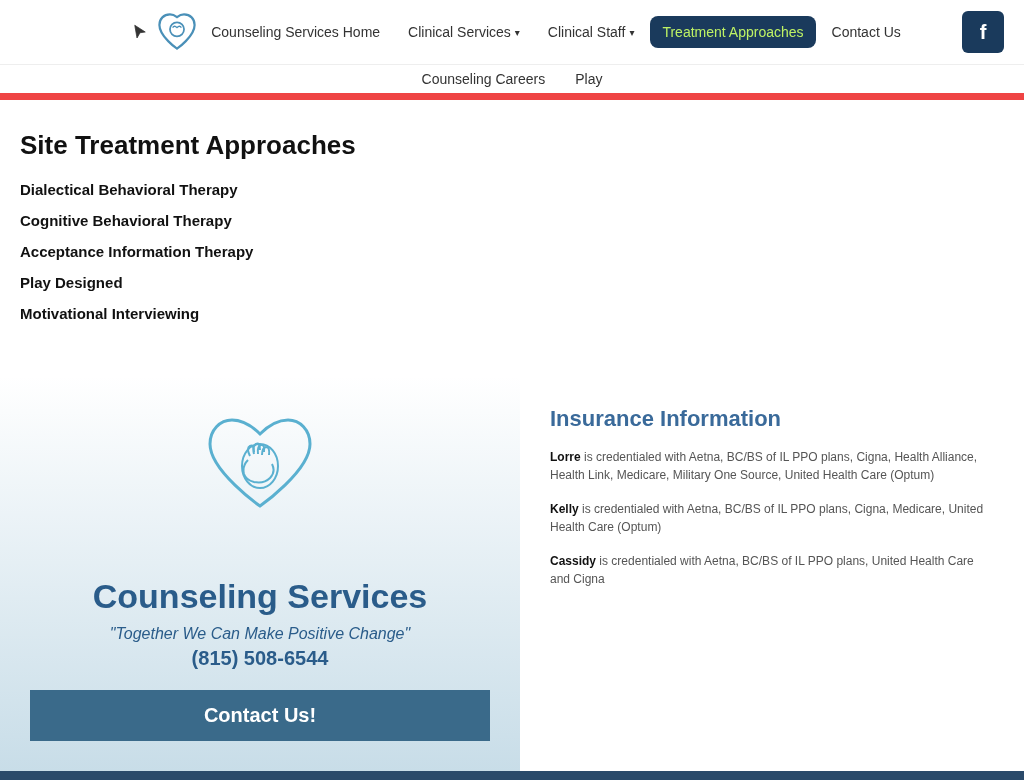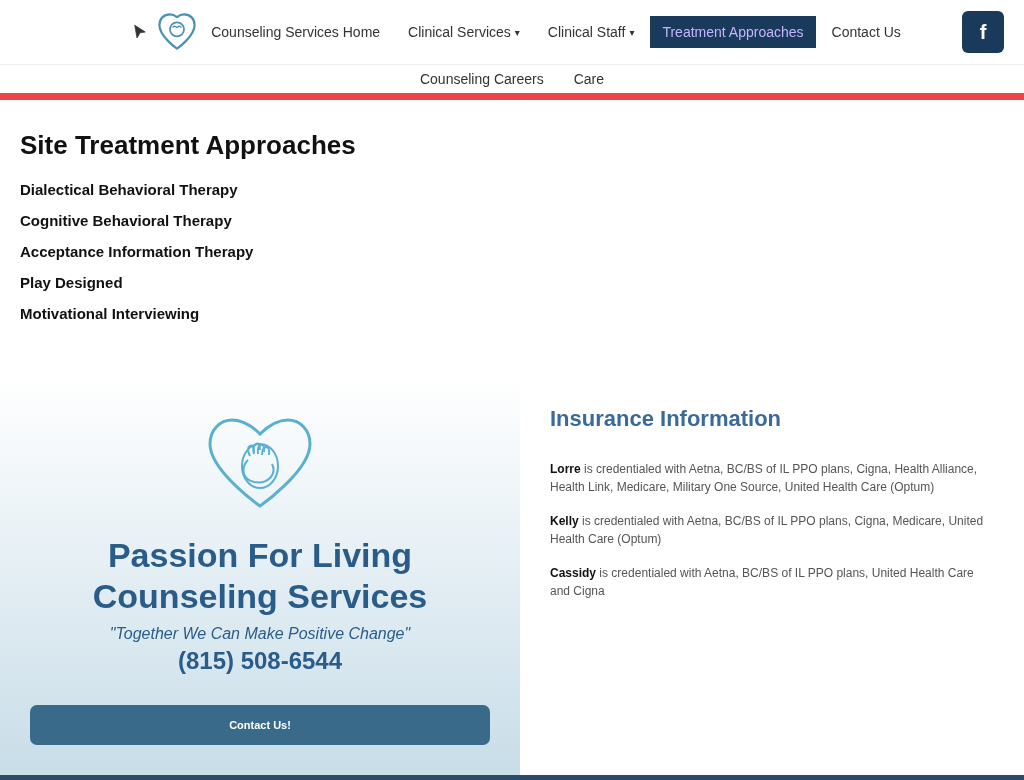--- a/index.html
+++ b/index.html
@@ -5,47 +5,47 @@
     * { margin: 0; padding: 0; box-sizing: border-box; }
     body { font-family: Arial, sans-serif; font-size: 14px; color: #333; background: #fff; width: 1024px; }
 
     
     nav { border-bottom: 7px solid #ef4444; }
     .nav-top { display: flex; align-items: center; justify-content: center; padding: 10px 20px; position: relative; gap: 20px; }
     .nav-logo { position: absolute; left: 20px; display: flex; align-items: center; gap: 6px; }
     .nav-logo-icon { width: 44px; height: 44px; }
     .nav-top-links { display: flex; align-items: center; gap: 4px; }
     .nav-link { text-decoration: none; color: #333; padding: 8px 12px; font-size: 14px; font-weight: 500; display: flex; align-items: center; gap: 4px; }
-    .nav-link.active { background: #1a3a5c; color: #c4b5fd; border-radius: 0; }
+    .nav-link.active { background: #1a3a5c; color: #bef264; border-radius: 8px; }
     .nav-link .chevron { font-size: 10px; }
     .fb-btn { position: absolute; right: 20px; width: 42px; height: 42px; background: #1a3a5c; border-radius: 6px; display: flex; align-items: center; justify-content: center; color: #fff; font-size: 20px; font-weight: bold; text-decoration: none; }
     .nav-bottom { display: flex; align-items: center; justify-content: center; padding: 6px 20px; gap: 30px; border-top: 1px solid #eee; }
     .nav-bottom-link { text-decoration: none; color: #333; font-size: 14px; font-weight: 500; }
 
     
     .main-content { padding: 30px 20px 20px 20px; }
     .section-title { font-size: 26px; font-weight: 900; color: #111; margin-bottom: 20px; }
     .treatment-list { list-style: none; }
     .treatment-list li { font-size: 15px; font-weight: 700; color: #111; margin-bottom: 14px; cursor: pointer; }
 
     
     .lower-section { display: flex; gap: 0; margin-top: 20px; }
 
     
     .left-card { flex: 1; background: linear-gradient(to bottom, #fff 0%, #c8dde8 100%); padding: 30px 20px 30px 20px; display: flex; flex-direction: column; align-items: center; min-width: 520px; max-width: 520px; }
     .heart-logo { margin-bottom: 16px; }
     .heart-logo svg { width: 120px; height: 110px; }
     .brand-name { font-size: 34px; font-weight: 900; color: #2a5c8a; text-align: center; line-height: 1.2; margin-bottom: 8px; }
     .brand-tagline { font-size: 16px; color: #2a5c8a; font-style: italic; text-align: center; margin-bottom: 4px; }
-    .brand-phone { font-size: 24px; font-weight: 700; color: #2a5c8a; text-align: center; margin-bottom: 20px; }
-    .contact-btn { background: #3a6a8a; color: #fff; border: none; border-radius: 7px; padding: 14px 0; width: 100%; max-width: 460px; font-size: 11px; font-weight: 700; cursor: pointer; margin-top: 10px; }
+    .brand-phone { font-size: 20px; font-weight: 700; color: #2a5c8a; text-align: center; margin-bottom: 20px; }
+    .contact-btn { background: #3a6a8a; color: #fff; border: none; border-radius: 0; padding: 14px 0; width: 100%; max-width: 460px; font-size: 20px; font-weight: 700; cursor: pointer; }
 
     
     .right-card { flex: 1; padding: 30px 30px 30px 30px; background: #fff; }
-    .insurance-title { font-size: 22px; font-weight: 800; color: #3a6a9a; margin-bottom: 28px; }
+    .insurance-title { font-size: 22px; font-weight: 800; color: #3a6a9a; margin-bottom: 16px; }
     .insurance-item { margin-bottom: 16px; font-size: 12px; color: #555; line-height: 1.5; }
     .insurance-item strong { color: #111; font-weight: 700; }
 
     
     footer { background: #2a4a6a; color: #ccc; font-size: 13px; padding: 16px 20px; display: flex; justify-content: space-between; align-items: center; margin-top: 0; }
     footer a { color: #aac4df; }
 
     
     .cursor-area { position: relative; }
     .cursor-icon { position: absolute; top: 12px; left: 4px; width: 18px; height: 18px; pointer-events: none; z-index: 10; }
@@ -75,21 +75,21 @@
         <a href="#" class="nav-link active">Treatment Approaches</a>
         <a href="#" class="nav-link">Contact Us</a>
       </div>
 
     <a href="#" class="fb-btn">f</a>
   </div>
 
   <div class="nav-bottom">
 
   <a href="#" class="nav-bottom-link">Counseling Careers</a>
-      <a href="#" class="nav-bottom-link">Care</a>
+      <a href="#" class="nav-bottom-link">Play</a>
     </div>
 </nav>
 
 <div class="main-content">
   <h1 class="section-title">Site Treatment Approaches</h1>
   <ul class="treatment-list">
 
   <li>Dialectical Behavioral Therapy</li>
       <li>Cognitive Behavioral Therapy</li>
       <li>Acceptance Information Therapy</li>
@@ -111,21 +111,21 @@
           <path d="M18 18 Q14 10 18 8 Q22 6 22 14"></path>
           <path d="M22 16 Q20 8 24 6 Q28 4 28 12"></path>
           <path d="M26 16 Q25 8 29 7 Q33 6 32 14"></path>
           <path d="M30 17 Q30 10 34 9 Q38 9 37 17"></path>
 
           <path d="M16 22 Q10 28 12 36 Q14 42 22 44 Q32 46 38 40 Q44 34 40 26"></path>
         </g>
       </svg>
     </div>
     <div class="brand-name">
-      <span>Passion For Living</span><br>
+      <br>
       <span>Counseling Services</span>
     </div>
     <div class="brand-tagline">"Together We Can Make Positive Change"</div>
     <div class="brand-phone">(815) 508-6544</div>
     <button class="contact-btn">Contact Us!</button>
   </div>
 
   <div class="right-card">
     <h2 class="insurance-title">Insurance Information</h2>
     <div class="insurance-items">

